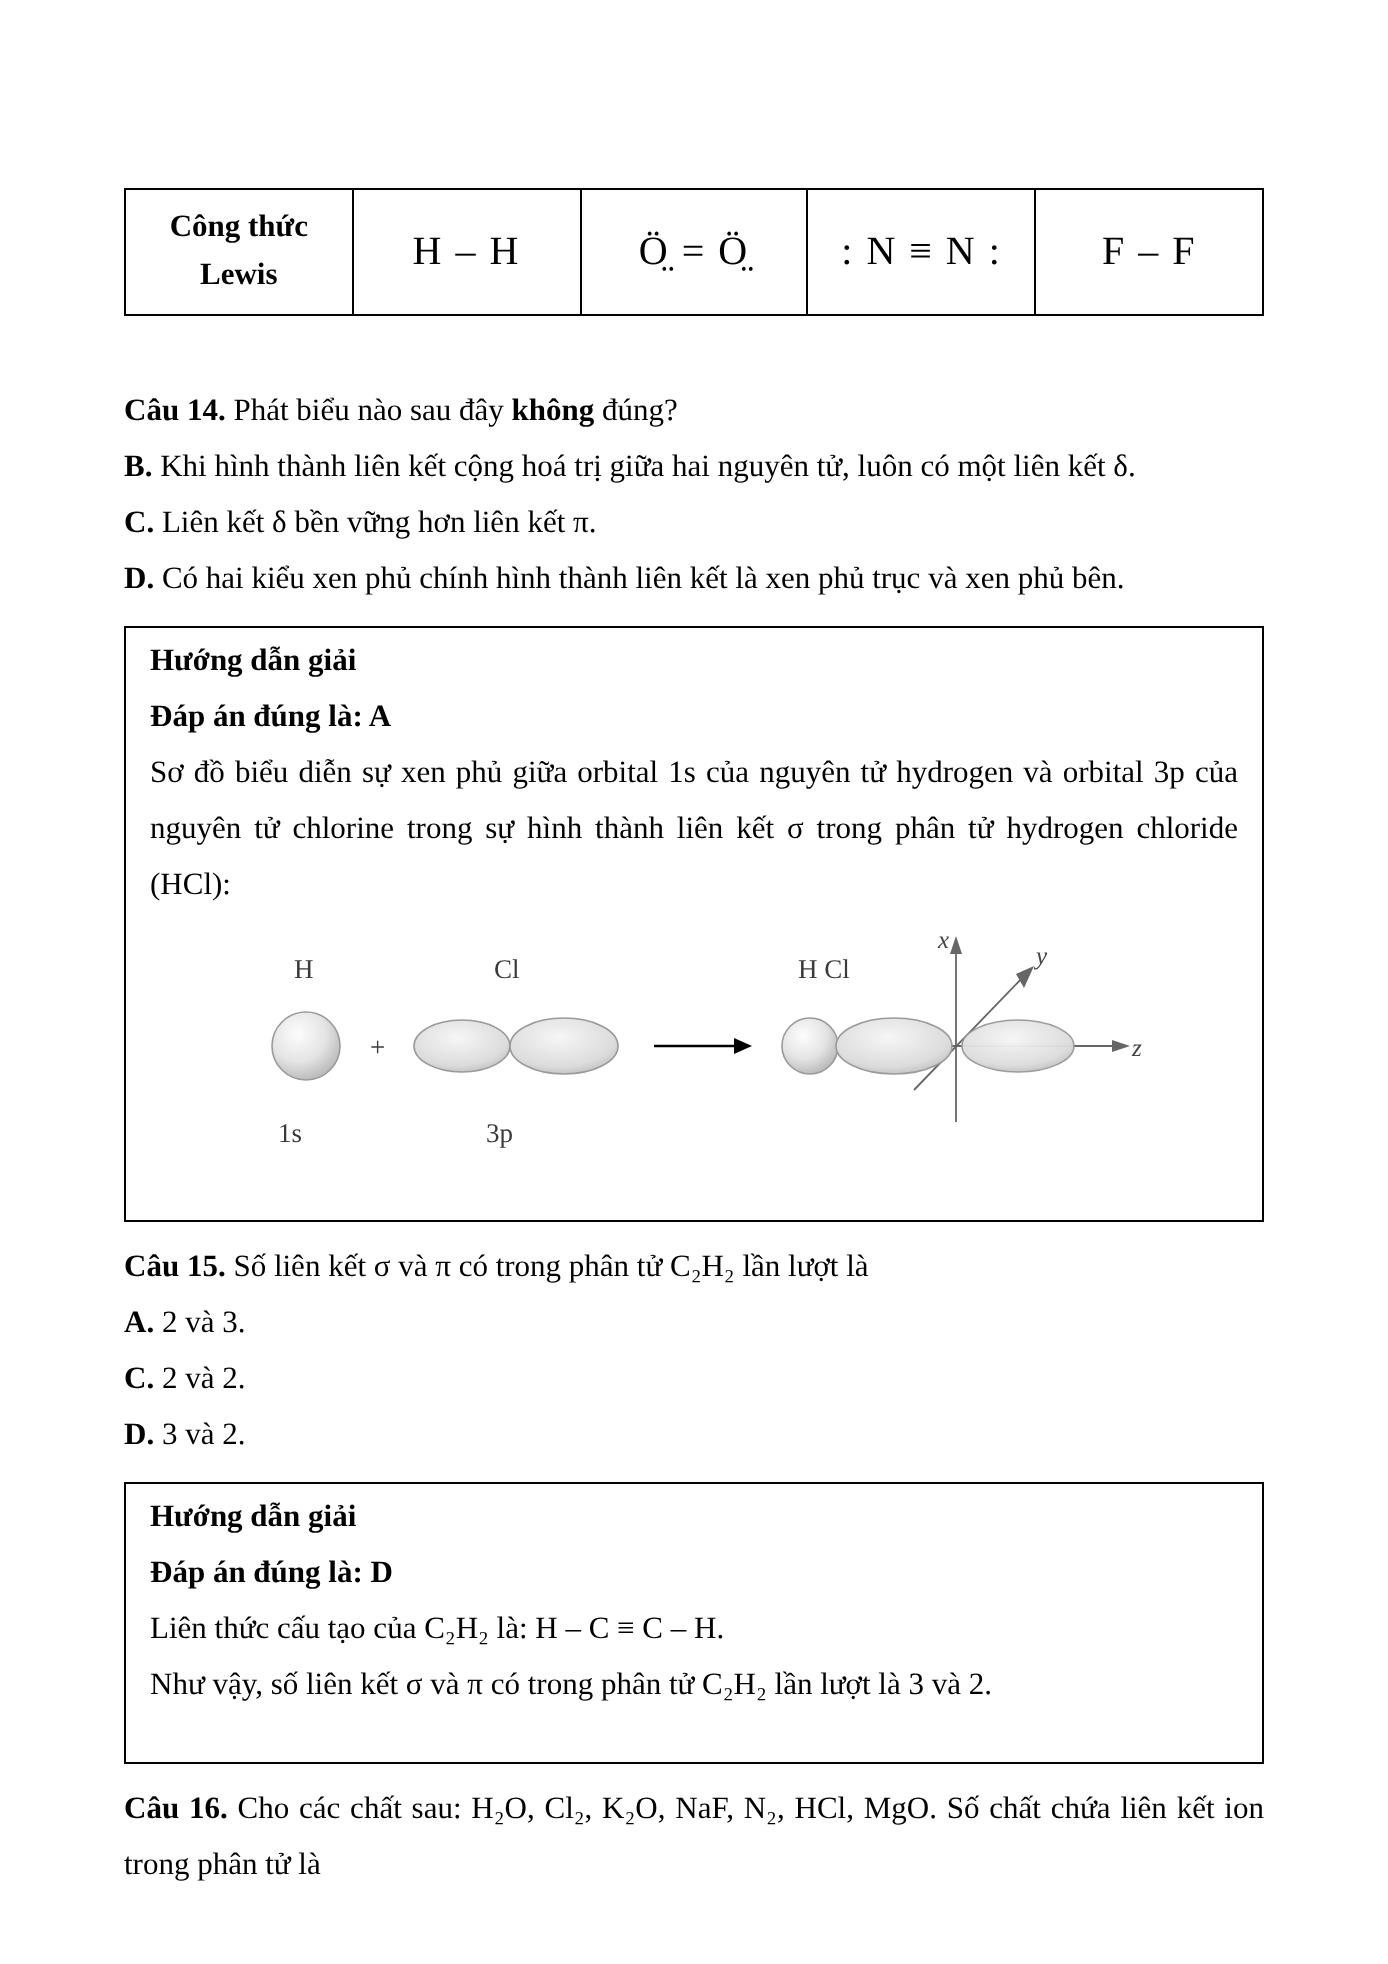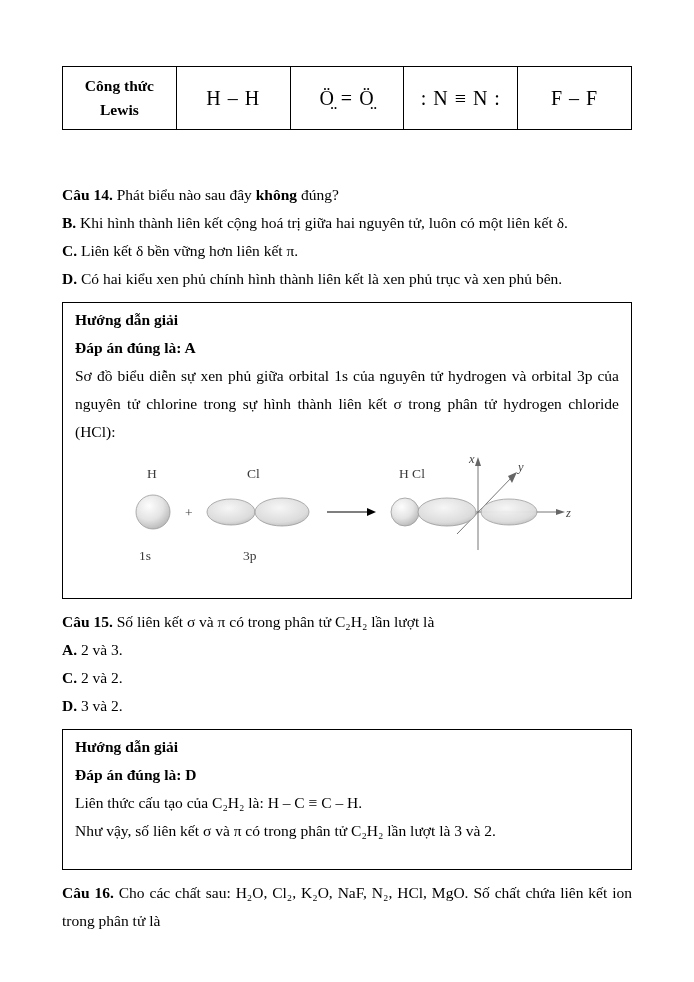--- a/index.html
+++ b/index.html
@@ -5,32 +5,32 @@
   * { margin:0; padding:0; box-sizing:border-box; }
   html,body { background:#ffffff; }
   body {
     width:694px; height:982px; overflow:hidden;
     font-family:"Liberation Serif", "DejaVu Serif", serif;
     font-size:15.5px; color:#000;
   }
   .page { padding:66px 62px 0 62px; }
 
   
-  table.lewis { border-collapse:collapse; width:100%; table-layout:fixed; }
+  table.lewis { border-collapse:collapse; width:100%; table-layout:fixed;margin-top:28px; }
   table.lewis td {
     border:1px solid #000; text-align:center; vertical-align:middle;
     padding:7px 4px; font-size:15.5px; height:56px;
   }
   td.lewis-head { font-weight:bold; line-height:1.55; }
   .formula { font-size:20px; letter-spacing:1px; }
 
   
   p.line { line-height:28px; }
   .q-label, .opt-letter, .bold { font-weight:bold; }
-  .after-table { margin-top:51px; }
+  .after-table { margin-top:34px; }
   .just { text-align:justify; }
 
   
   .box {
     border:1px solid #000;
     padding:3px 12px 24px 12px;
     margin:9px 0 9px 0;
   }
 
   

